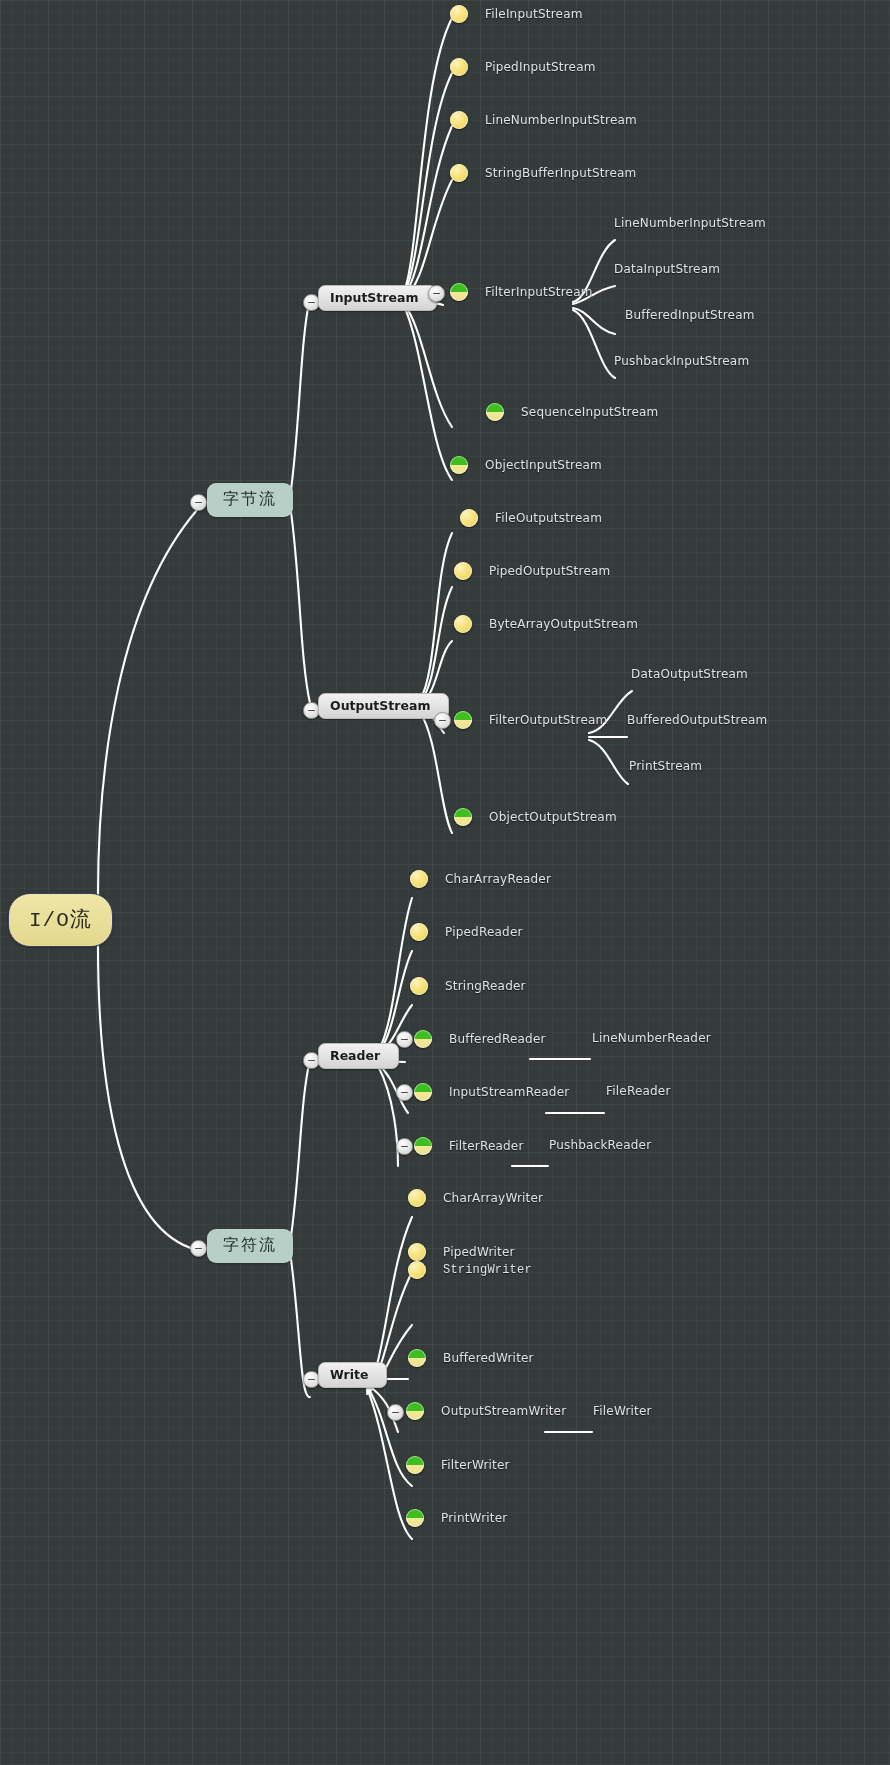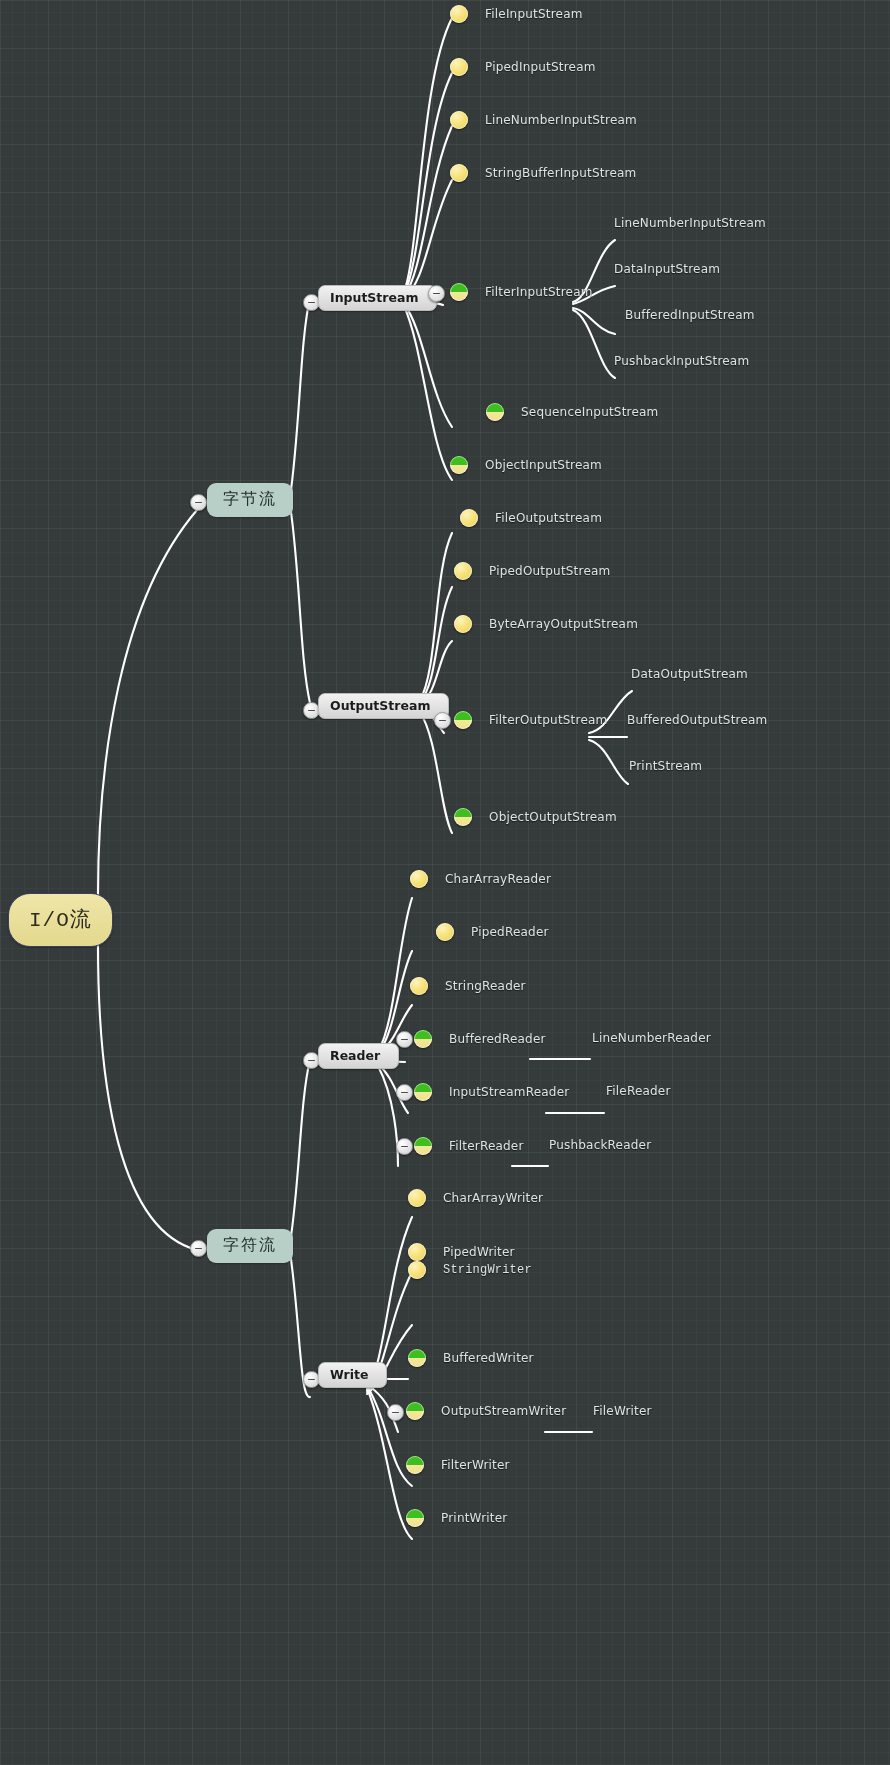--- a/index.html
+++ b/index.html
@@ -230,21 +230,21 @@
     <span class="plain">BufferedOutputStream</span>
   </div>
   <div class="node" style="left:629px;top:759px;">
     <span class="plain">PrintStream</span>
   </div>
 
   <div class="node" style="left:410px;top:870px;">
     <span class="dot dot-yellow"></span>
     <span class="leaf">CharArrayReader</span>
   </div>
-  <div class="node" style="left:410px;top:923px;margin-left:26px;">
+  <div class="node" style="left:410px;top:923px;">
     <span class="dot dot-yellow"></span>
     <span class="leaf">PipedReader</span>
   </div>
   <div class="node" style="left:410px;top:977px;">
     <span class="dot dot-yellow"></span>
     <span class="leaf">StringReader</span>
   </div>
   <div class="toggle" style="left:396px;top:1031px;"></div>
   <div class="node" style="left:414px;top:1030px;">
     <span class="dot dot-green"></span>

